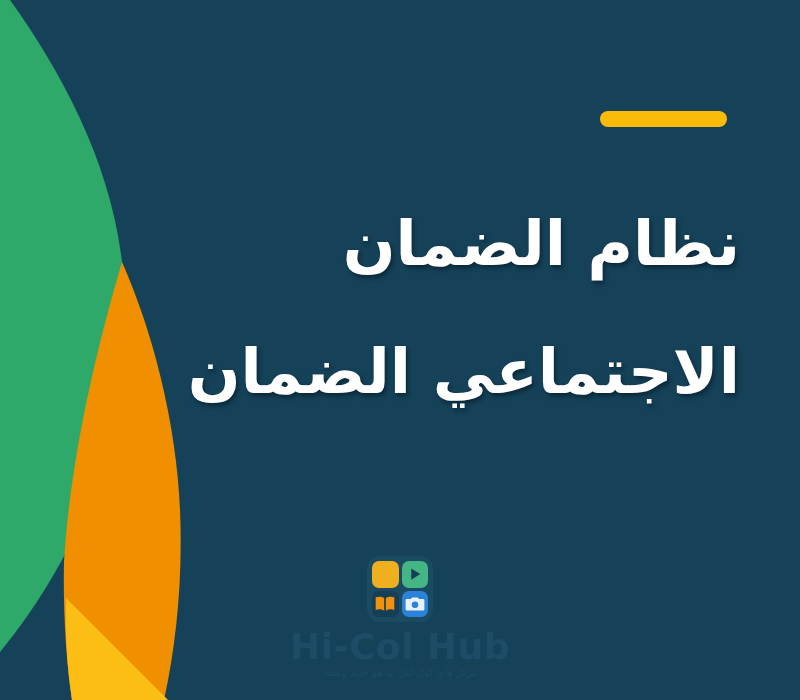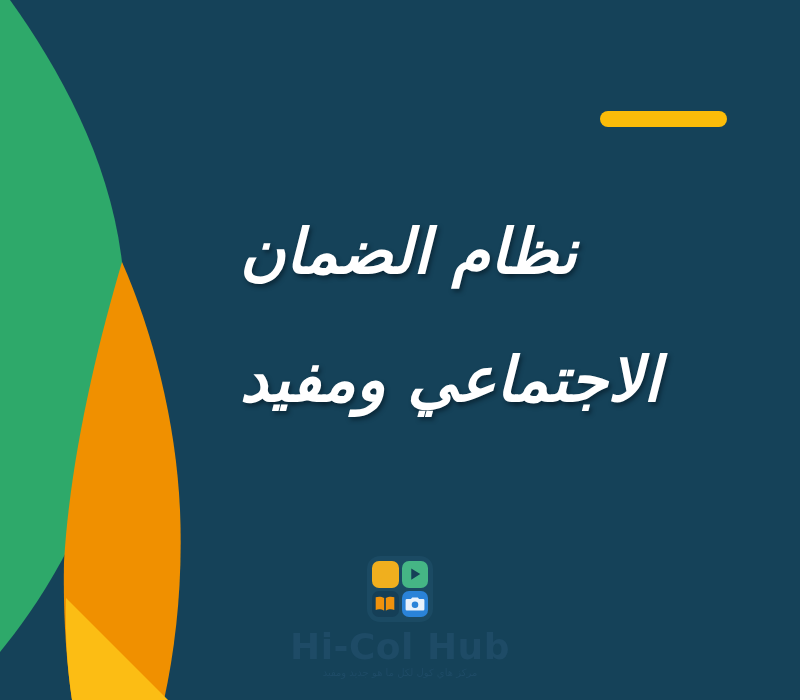--- a/index.html
+++ b/index.html
@@ -26,25 +26,24 @@
   .accent-bar {
     position:absolute;
     left:600px; top:111px;
     width:127px; height:16px;
     background:#FBBC09;
     border-radius:8px;
   }
   
   .title-block {
     position:absolute;
-    left:240px; top:188px;
+    left:240px; top:180px;
     width:500px;
-    text-align:left;
+    text-align:right;
     direction:rtl;
-    font-style:italic;
   }
   .title-line {
     display:block;
     color:#FFFFFF;
     font-family:"DejaVu Sans", sans-serif;
     font-weight:700;
     font-size:62px;
     line-height:128px;
     letter-spacing:0px;
     text-shadow:2px 3px 4px rgba(3,20,31,0.55);
@@ -111,21 +110,21 @@
     <path d="M 122,262 C 152,330 176,420 180,510 C 183,580 176,645 164,700
              L 72,700 C 66,660 63,612 64,562 C 70,460 96,350 122,262 Z" fill="#F09000"></path>
 
     <path d="M 66,598 L 168,700 L 72,700 C 67,668 65,632 66,598 Z" fill="#FCBD14"></path>
   </svg>
 
   <div class="accent-bar"></div>
 
   <div class="title-block">
     <span class="title-line">نظام الضمان</span>
-    <span class="title-line">الاجتماعي ومفيد</span>
+    <span class="title-line">الاجتماعي الضمان</span>
   </div>
 
   <div class="watermark">
 
     <div class="logo-tile">
 
       <div class="logo-cell cell-chat">
         <svg width="20" height="20" viewBox="0 0 24 24" aria-hidden="true">
           <path d="M3 4h18v12H9.5L5.5 20v-4H3z" fill="#153F57" opacity="0"></path>
           <path d="M2.5 3.5h19v11.5H10l-4 4v-4H2.5z" fill="#F0AF1E"></path>

